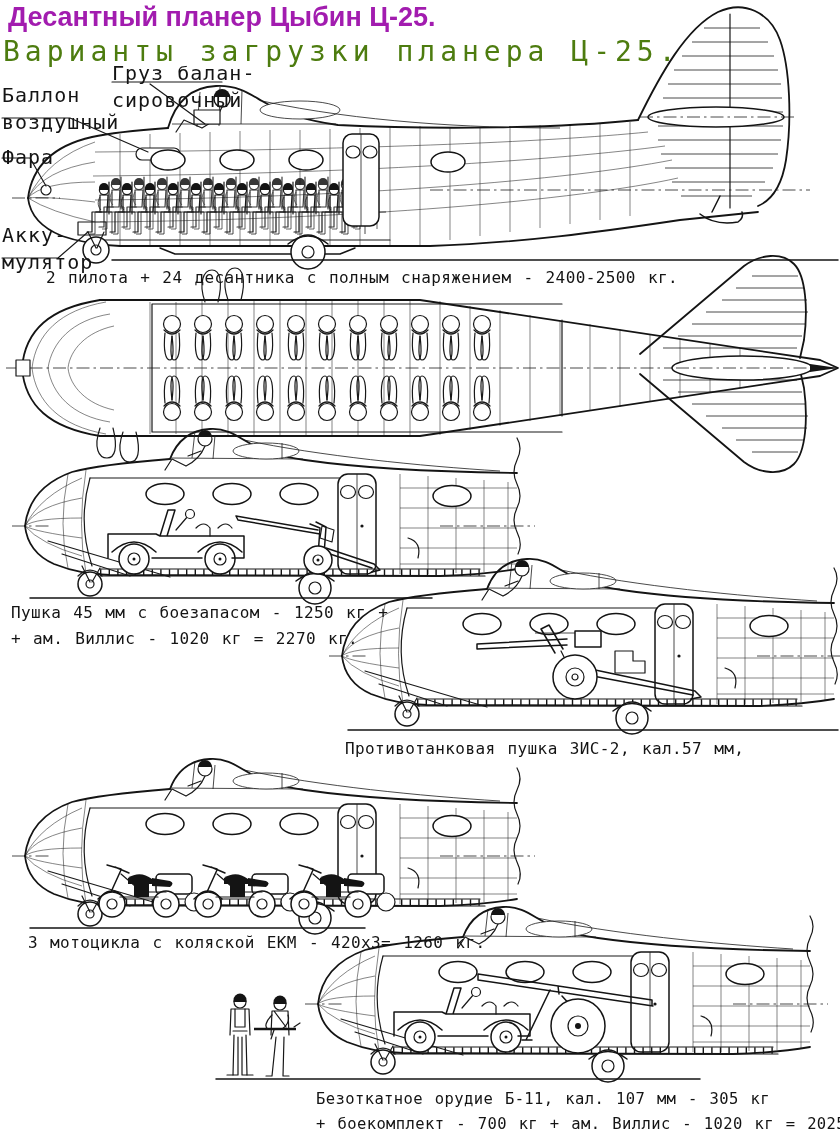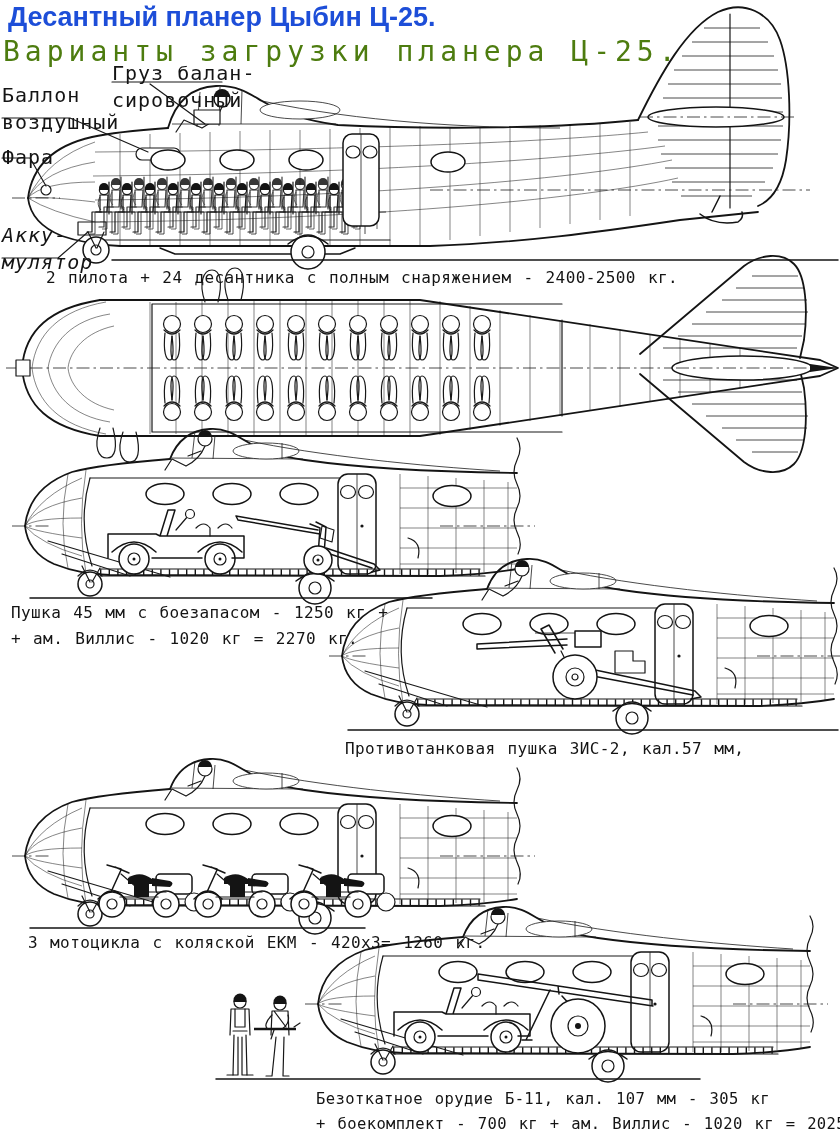--- a/index.html
+++ b/index.html
@@ -1,21 +1,21 @@
 <!DOCTYPE html>
 <html><head>
 <meta charset="utf-8">
 <style>
   html,body{margin:0;padding:0;background:#e8e8e8;}
   #page{position:relative;width:840px;height:1144px;background:#ffffff;overflow:hidden;
         font-family:"DejaVu Sans Mono",monospace;color:#141414;}
   svg.art{position:absolute;left:0;top:0;}
   .txt{position:absolute;white-space:pre;line-height:1.3;}
   .title{left:8px;top:0px;font-family:"Liberation Sans",sans-serif;font-weight:bold;
-         font-size:27px;letter-spacing:0px;color:#1d4ed8;}
+         font-size:27px;letter-spacing:0px;color:#a21caf;}
   .subtitle{left:3px;top:34px;font-size:28px;letter-spacing:5px;color:#4d7c0f;}
   .callout{font-size:20px;letter-spacing:1px;line-height:1.35;}
   .cap{font-size:16px;letter-spacing:.4px;word-spacing:2px;line-height:1.6;}
   .cap.small{font-size:15.5px;}
   .indent{margin-left:86px;}
   
   .s18{stroke:#141414;stroke-width:1.8;fill:none;stroke-linecap:round;stroke-linejoin:round}
   .s15{stroke:#141414;stroke-width:1.5;fill:none;stroke-linecap:round;stroke-linejoin:round}
   .s12{stroke:#181818;stroke-width:1.2;fill:none;stroke-linecap:round;stroke-linejoin:round}
   .s08{stroke:#1c1c1c;stroke-width:.8;fill:none}
@@ -374,21 +374,21 @@
   <path d="M216,1079 H700" class="s15"></path>
 </g>
 </svg>
 
 <div class="txt title">Десантный планер Цыбин Ц-25.</div>
 <div class="txt subtitle">Варианты загрузки планера Ц-25.</div>
 
 <div class="txt callout" style="left:112px;top:60px;"><span>Груз балан-</span><br><span>сировочный</span></div>
 <div class="txt callout" style="left:2px;top:82px;"><span>Баллон</span><br><span>воздушный</span></div>
 <div class="txt callout" style="left:2px;top:144px;">Фара</div>
-<div class="txt callout" style="left:2px;top:222px;font-style:italic;"><span>Акку-</span><br><span>мулятор</span></div>
+<div class="txt callout" style="left:2px;top:222px;"><span>Акку-</span><br><span>мулятор</span></div>
 
 <div class="txt cap" style="left:46px;top:265px;">2 пилота + 24 десантника с полным снаряжением - 2400-2500 кг.</div>
 
 <div class="txt cap" style="left:11px;top:600px;"><span>Пушка 45 мм с боезапасом - 1250 кг +</span><br><span>+ ам. Виллис - 1020 кг = 2270 кг.</span></div>
 
 <div class="txt cap" style="left:345px;top:736px;"><span>Противотанковая пушка ЗИС-2, кал.57 мм,</span><br></div>
 
 <div class="txt cap" style="left:28px;top:930px;">3 мотоцикла с коляской ЕКМ - 420х3= 1260 кг.</div>
 
 <div class="txt cap small" style="left:316px;top:1087px;"><span>Безоткатное орудие Б-11, кал. 107 мм - 305 кг</span><br><span>+ боекомплект - 700 кг + ам. Виллис - 1020 кг = 2025 кг.</span></div>

